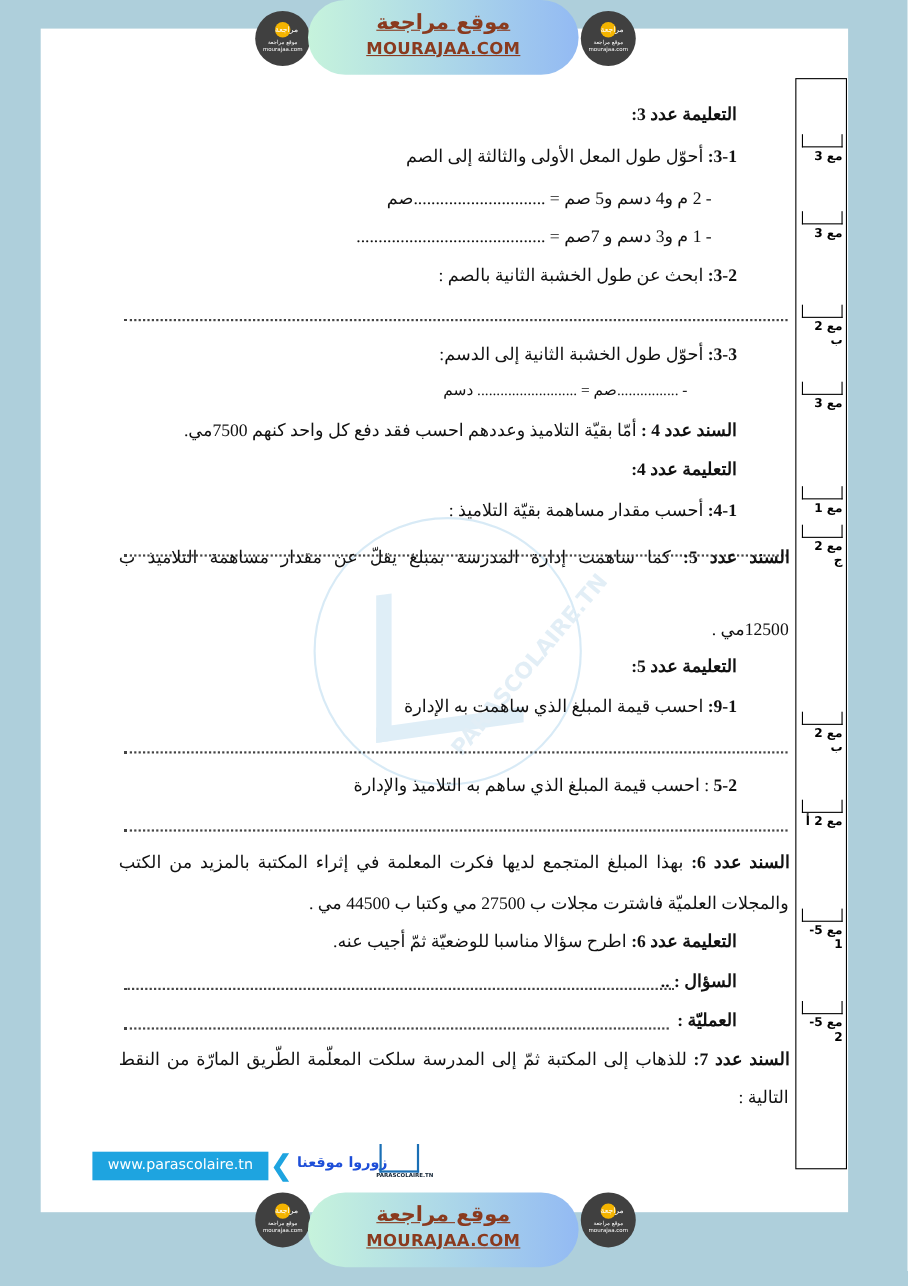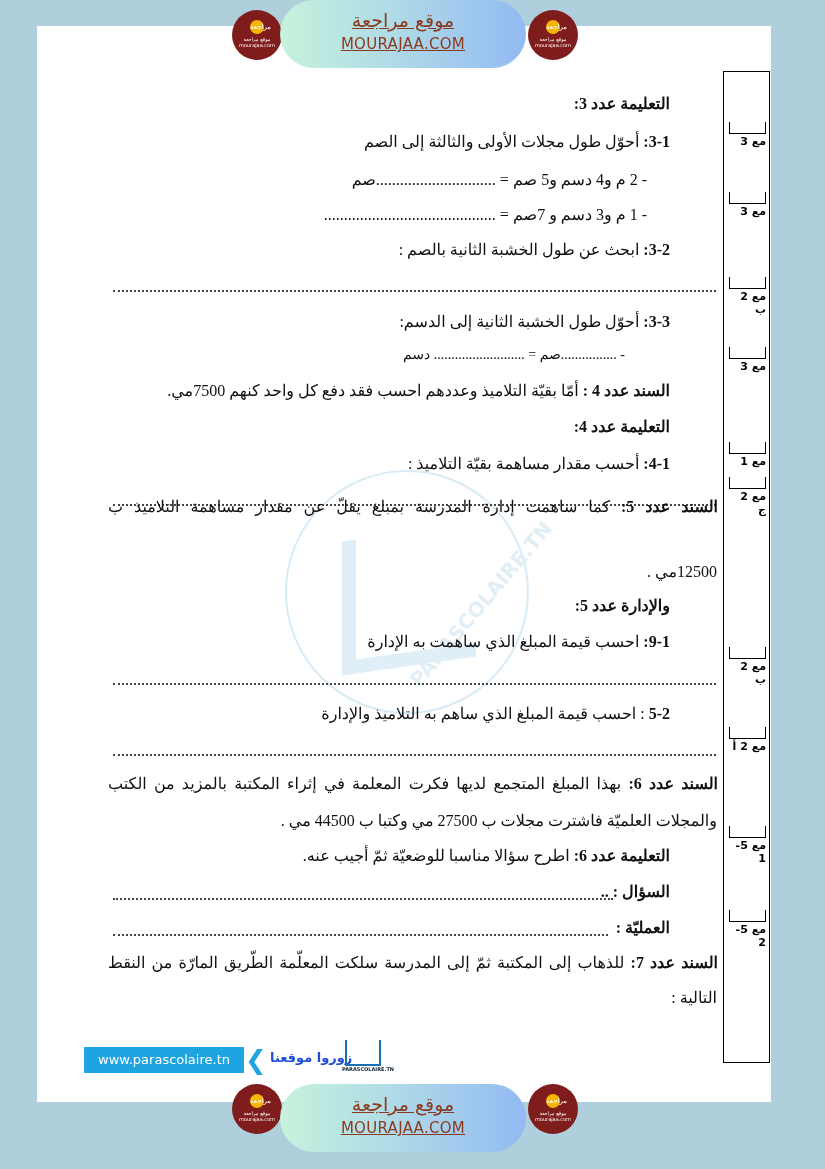--- a/index.html
+++ b/index.html
@@ -11,29 +11,29 @@
   .page {
     position:absolute; left:37px; top:26px; width:734px; height:1076px;
     background:#ffffff;
   }
   
   .banner {
     position:absolute; left:280px; width:246px; height:68px;
     border-radius:34px;
     background:linear-gradient(90deg,#c6f3dc 0%,#add8e8 50%,#93baf3 100%);
     text-align:center; color:#8a3a1e;
-    font-family:"DejaVu Sans", sans-serif; font-weight:normal;
+    font-family:"DejaVu Sans", sans-serif; font-weight:bold;
   }
   .banner.top { top:0; }
   .banner.bottom { top:1084px; }
   .banner .ar { display:block; font-size:19px; line-height:24px; padding-top:8px; text-decoration:underline; }
   .banner .en { display:block; font-size:15px; line-height:24px; text-decoration:underline; letter-spacing:0.3px; }
   .badge {
     position:absolute; width:50px; height:50px; border-radius:50%;
-    background:#7f1d1d; text-align:center; color:#fff;
+    background:#404040; text-align:center; color:#fff;
   }
   .badge .ico {
     display:block; width:14px; height:14px; margin:10px auto 2px; border-radius:50%;
     background:#f4b400; font-size:7px; line-height:14px; color:#fff;
   }
   .badge .txt { display:block; font-size:5px; line-height:6px; font-family:"DejaVu Sans", sans-serif; }
   .badge.tl { left:232px; top:10px; }
   .badge.tr { left:528px; top:10px; }
   .badge.bl { left:232px; top:1084px; }
   .badge.br { left:528px; top:1084px; }
@@ -129,40 +129,40 @@
     <div class="mark" style="top: 370px;"><span class="bracket"></span><span>مع 1</span></div>
     <div class="mark" style="top: 405px;"><span class="bracket"></span><span>مع 2 ج</span></div>
     <div class="mark" style="top: 575px;"><span class="bracket"></span><span>مع 2 ب</span></div>
     <div class="mark" style="top: 655px;"><span class="bracket"></span><span>مع 2 أ</span></div>
     <div class="mark" style="top: 754px;"><span class="bracket"></span><span>مع 5-1</span></div>
     <div class="mark" style="top: 838px;"><span class="bracket"></span><span>مع 5-2</span></div>
   </div>
 
 <div class="line" style="right:155px; top:94px;"><b>التعليمة عدد 3:</b></div>
 
-<div class="line" style="right:155px; top:132px;"><b>3-1:</b><span> أحوّل طول مجلات الأولى والثالثة إلى الصم</span></div>
+<div class="line" style="right:155px; top:132px;"><b>3-1:</b><span> أحوّل طول المعل الأولى والثالثة إلى الصم</span></div>
 <div class="line" style="right:178px; top:170px;">- 2 م و4 دسم و5 صم = ..............................صم</div>
 <div class="line" style="right:178px; top:205px;">- 1 م و3 دسم و 7صم = ...........................................</div>
 
 <div class="line" style="right:155px; top:240px;text-align:center;"><b>3-2:</b><span> ابحث عن طول الخشبة الثانية بالصم :</span></div>
 <div class="dots" style="top:290px;"></div>
 
 <div class="line" style="right:155px; top:312px;"><b>3-3:</b><span> أحوّل طول الخشبة الثانية إلى الدسم:</span></div>
 <div class="line" style="right:200px; top:346px; font-size:14px;">- ................صم = .......................... دسم</div>
 
 <div class="line" style="right:155px; top:381px;"><b>السند عدد 4 :</b><span> أمّا بقيّة التلاميذ وعددهم احسب فقد دفع كل واحد كنهم 7500مي.</span></div>
 
 <div class="line" style="right:155px; top:417px;"><b>التعليمة عدد 4:</b></div>
 <div class="line" style="right:155px; top:454px;"><b>4-1:</b><span> أحسب مقدار مساهمة بقيّة التلاميذ :</span></div>
 <div class="dots" style="top:504px;"></div>
 
 <div class="just" style="top:497px;"><b>السند عدد 5:</b><span> كما ساهمت إدارة المدرسة بمبلغ يقلّ عن مقدار مساهمة التلاميذ ب</span></div>
 <div class="line" style="right:108px; top:562px;">12500مي .</div>
 
-<div class="line" style="right:155px; top:596px;"><b>والإدارة عدد 5:</b></div>
+<div class="line" style="right:155px; top:596px;"><b>التعليمة عدد 5:</b></div>
 <div class="line" style="right:155px; top:632px;"><b>9-1:</b><span> احسب قيمة المبلغ الذي ساهمت به الإدارة</span></div>
 <div class="dots" style="top:683px;"></div>
 
 <div class="line" style="right:155px; top:704px;text-align:center;"><b>5-2</b><span> : احسب قيمة المبلغ الذي ساهم به التلاميذ والإدارة</span></div>
 <div class="dots" style="top:754px;"></div>
 
 <div class="just" style="top:774px;"><b>السند عدد 6:</b><span> بهذا المبلغ المتجمع لديها فكرت المعلمة في إثراء المكتبة بالمزيد من الكتب</span></div>
 <div class="line" style="right:108px; top:811px;">والمجلات العلميّة فاشترت مجلات ب 27500 مي وكتبا ب 44500 مي .</div>
 
 <div class="line" style="right:155px; top:846px;"><b>التعليمة عدد 6:</b><span> اطرح سؤالا مناسبا للوضعيّة ثمّ أجيب عنه.</span></div>

